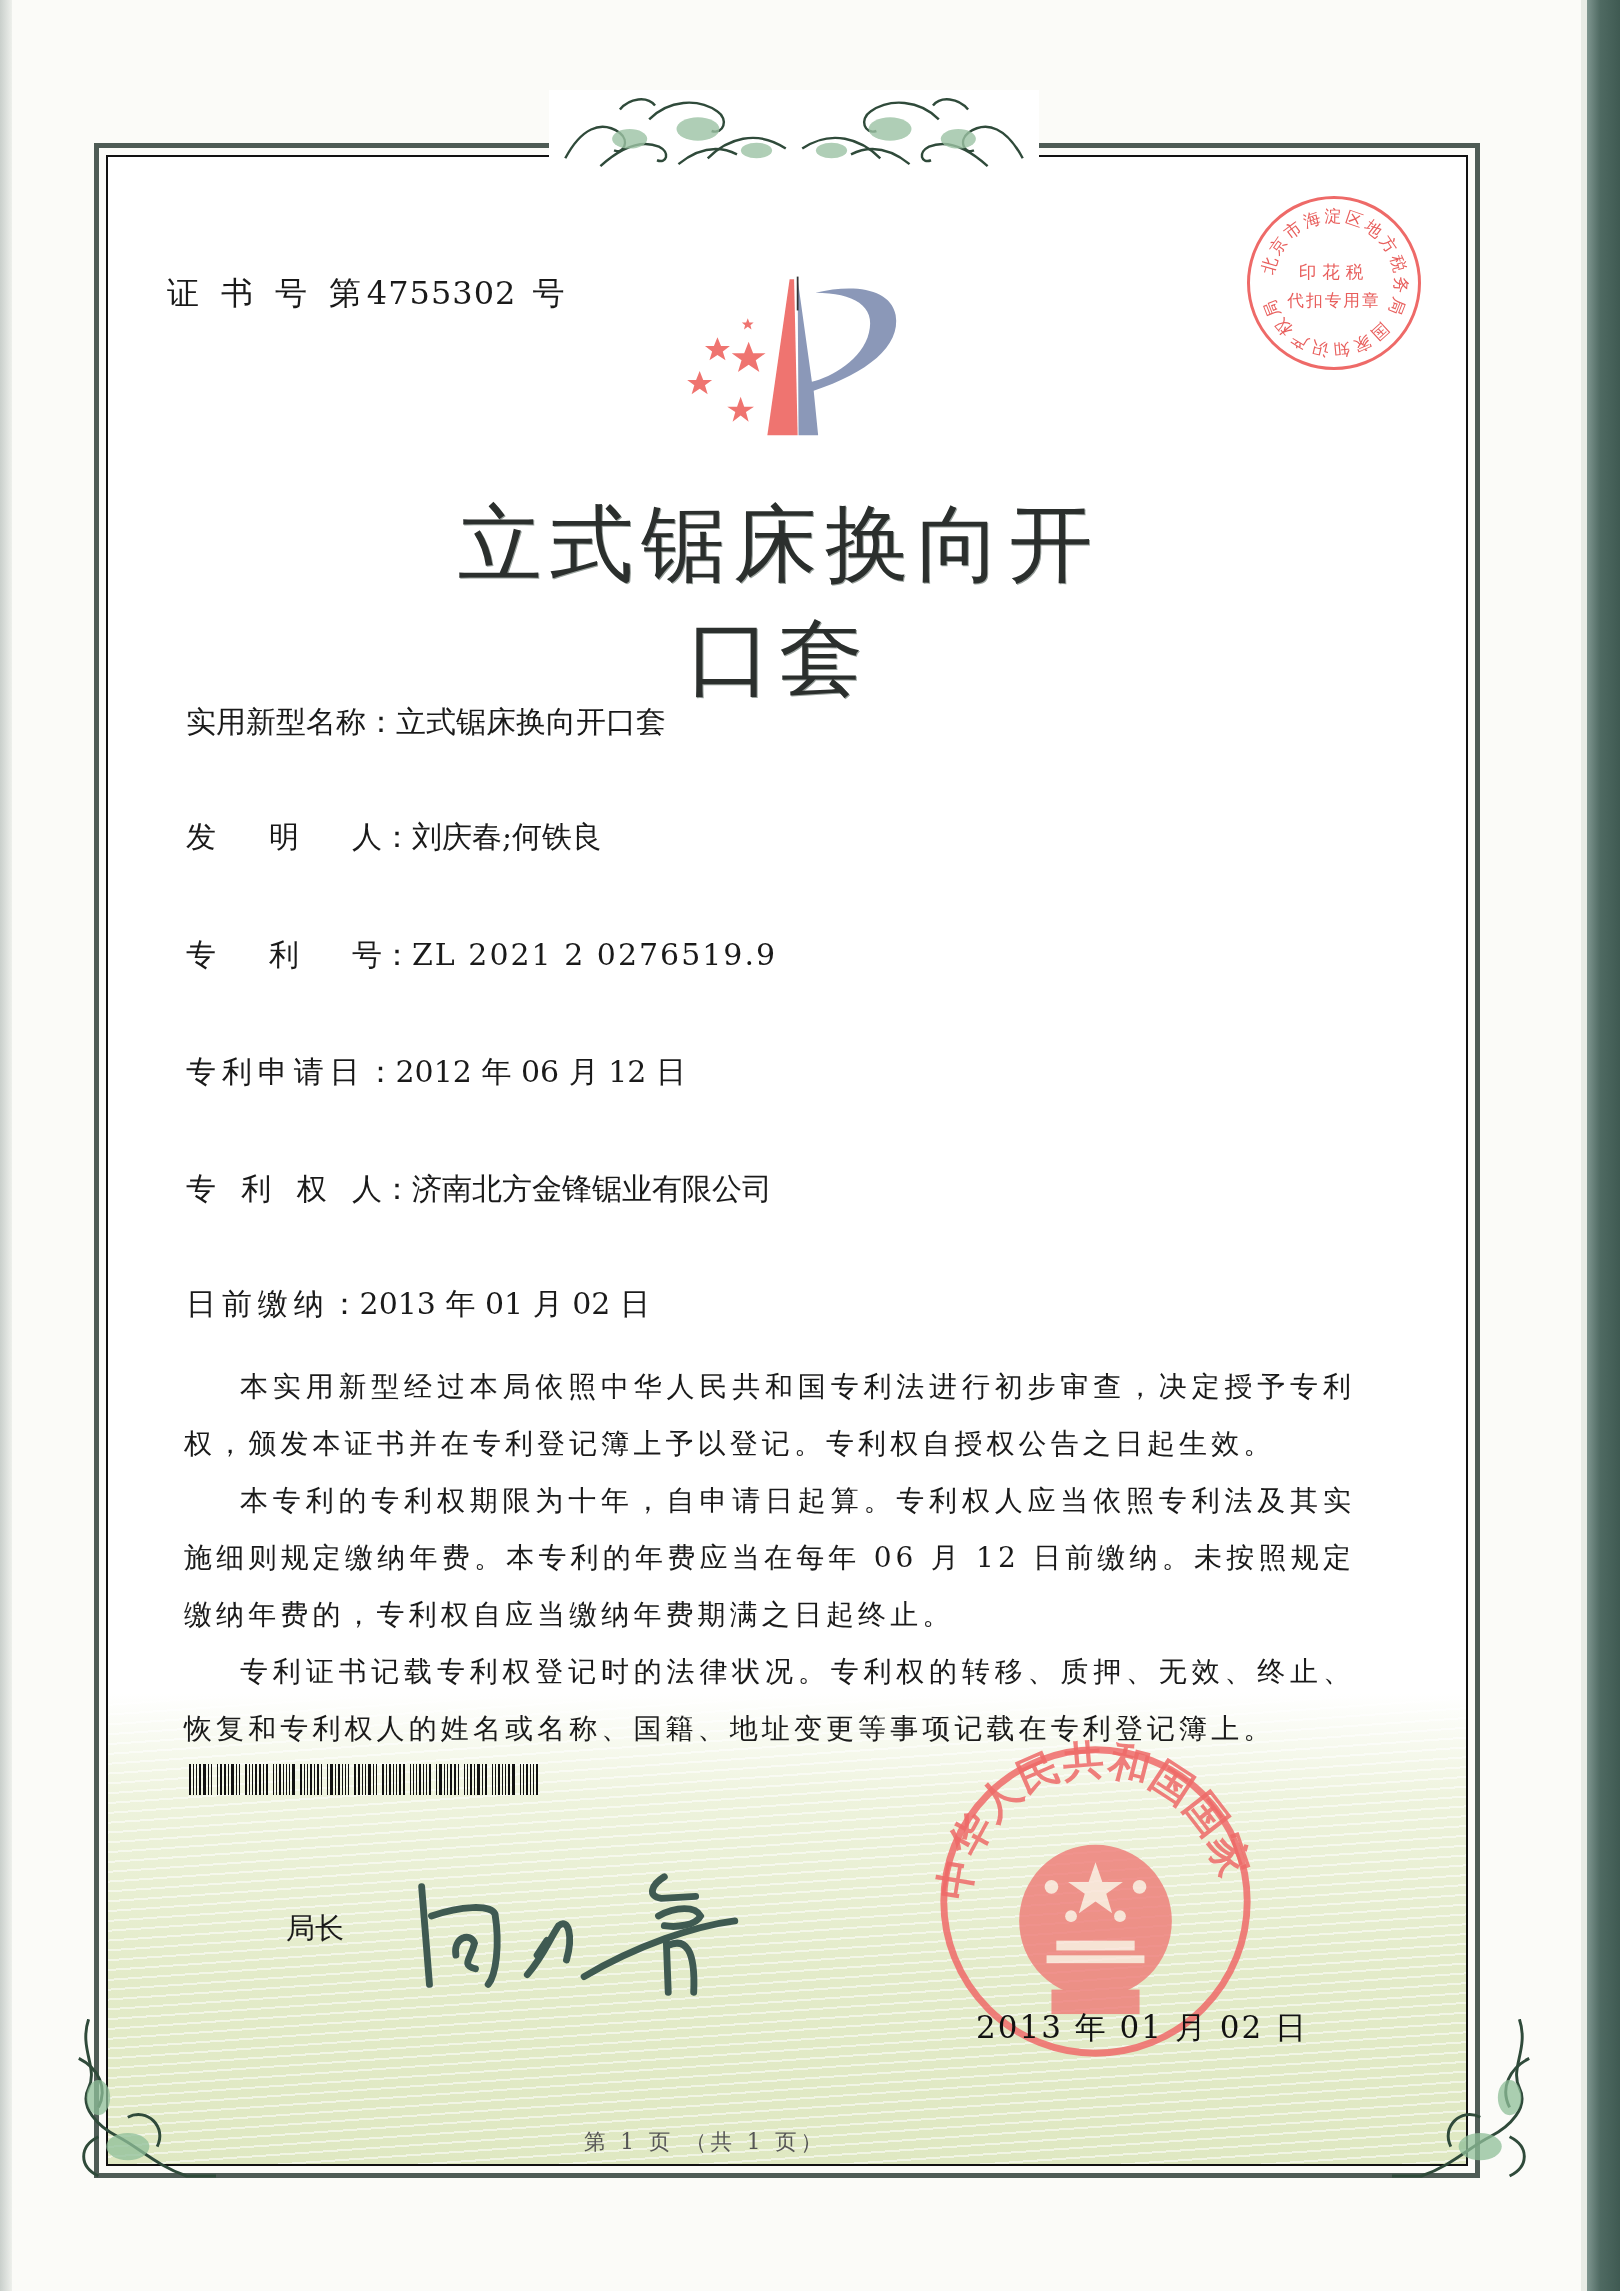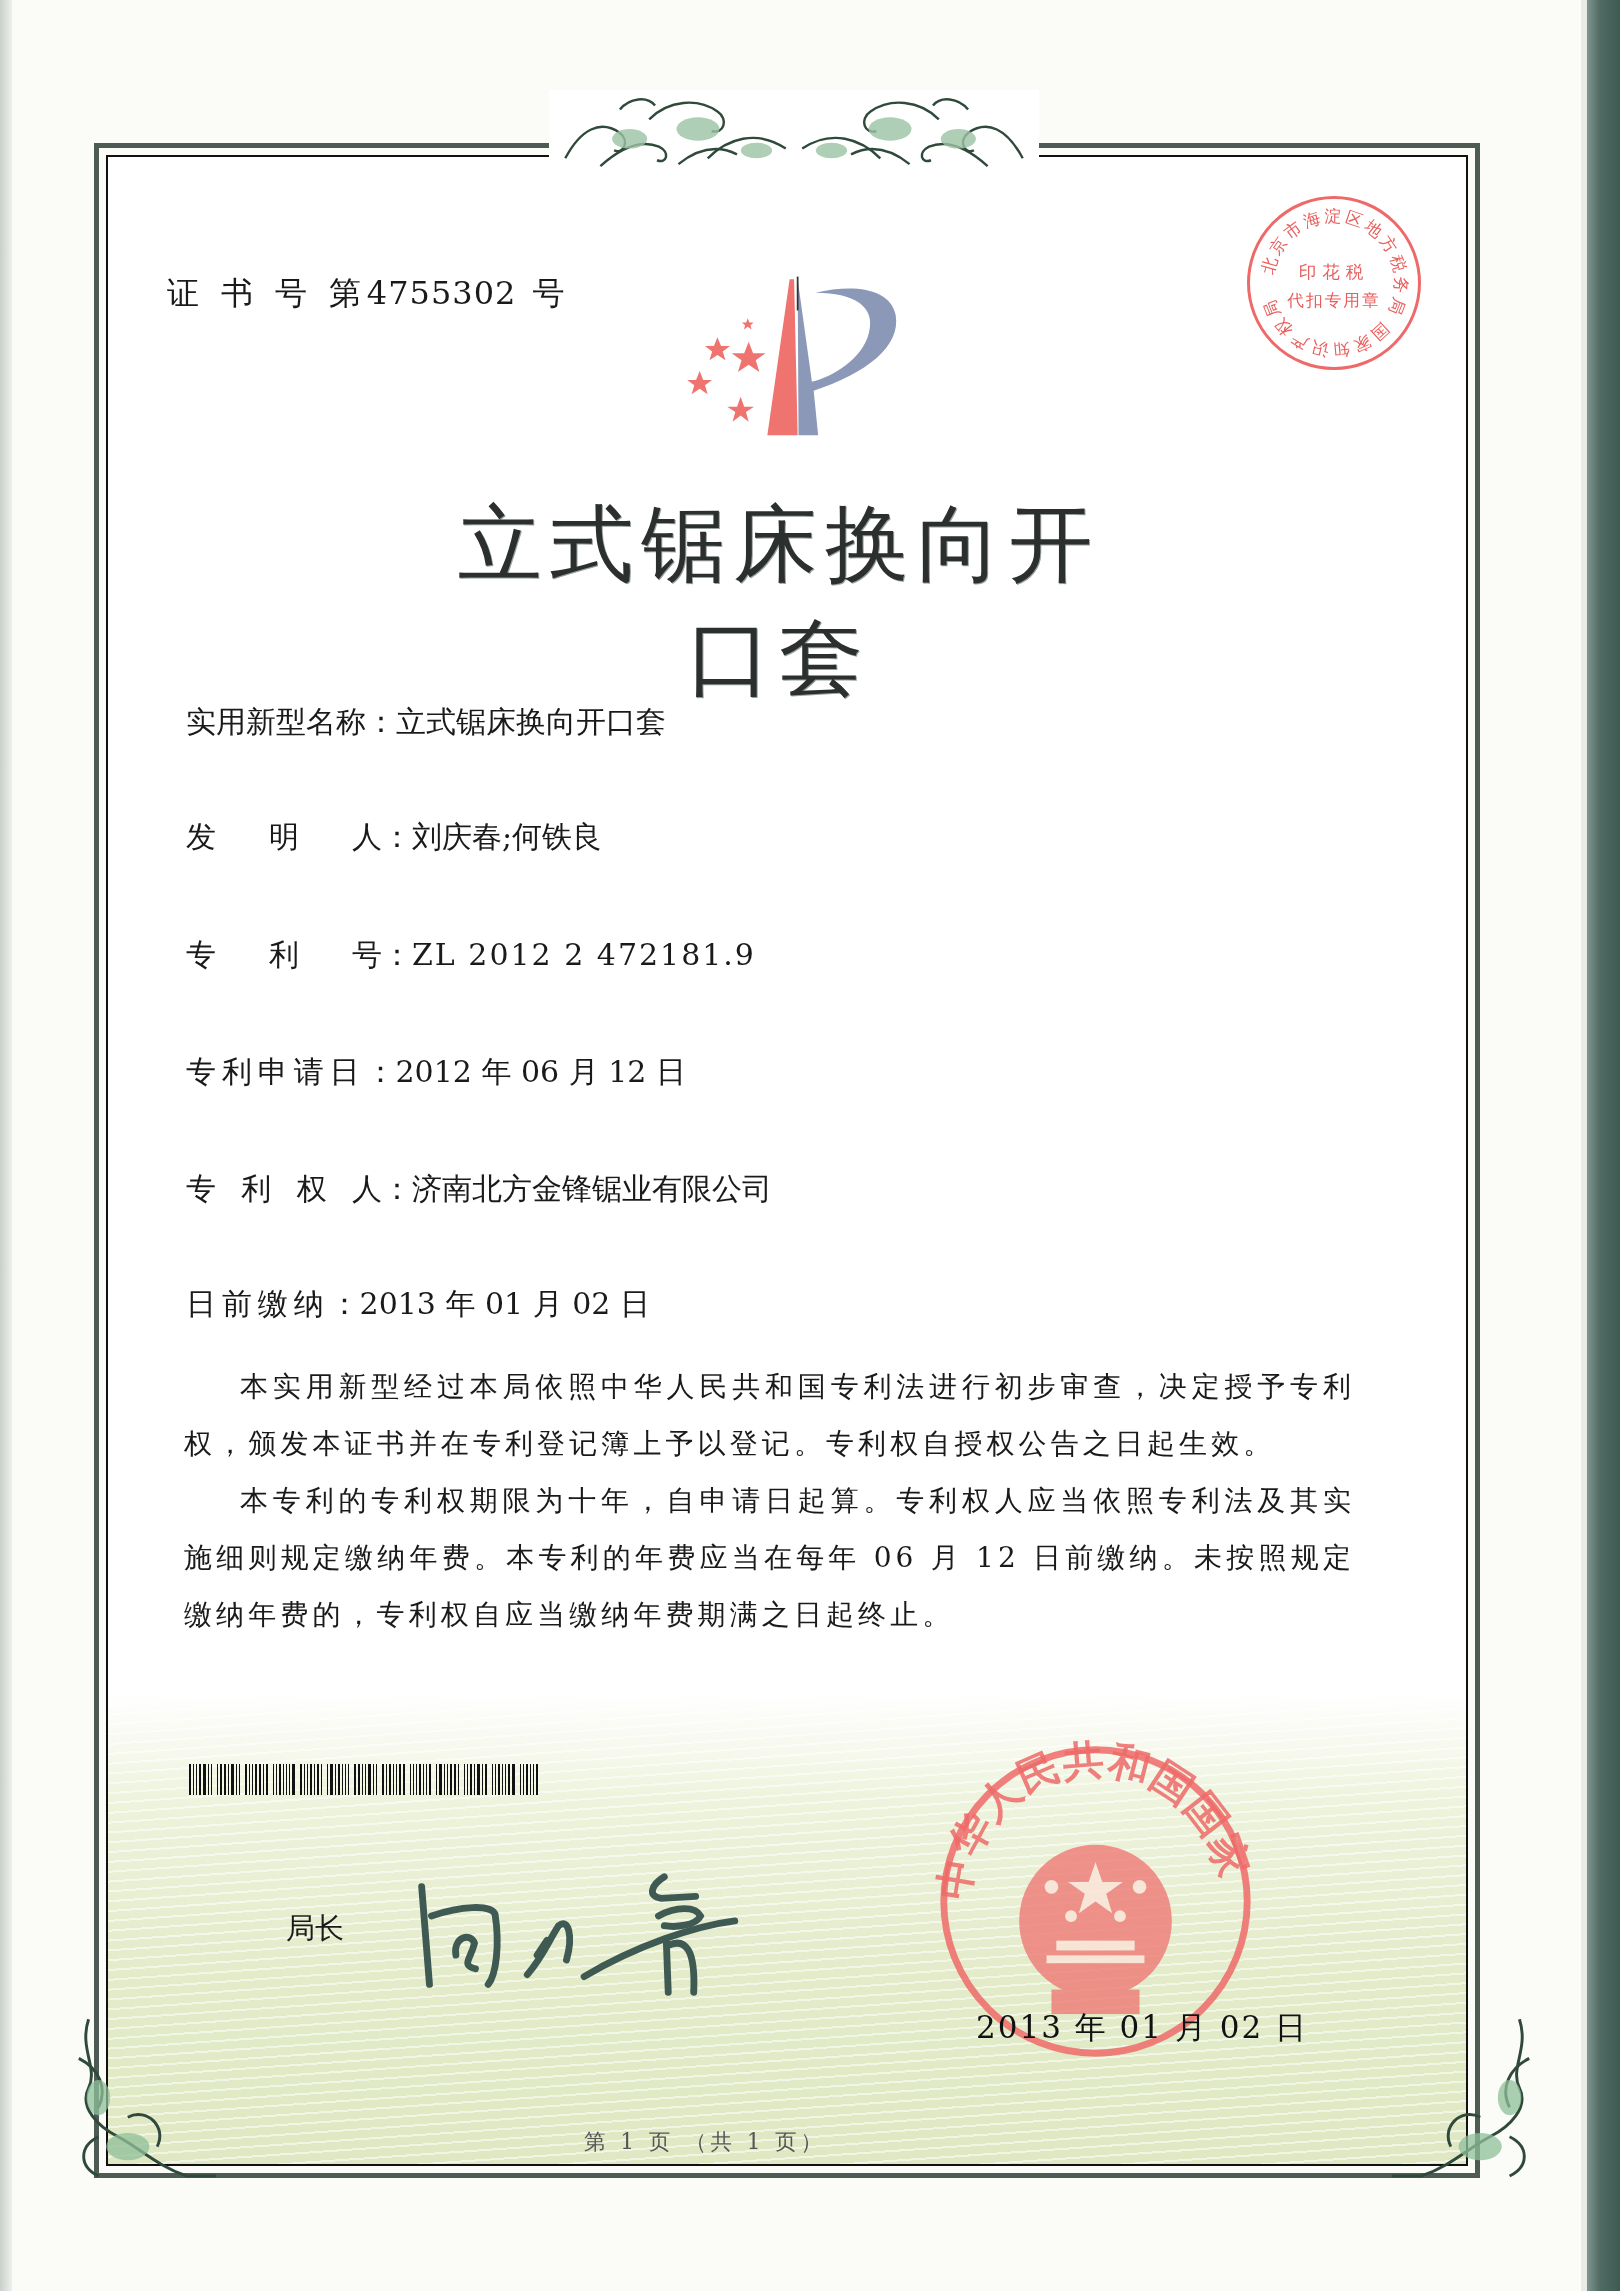--- a/index.html
+++ b/index.html
@@ -190,40 +190,41 @@
       <span>发</span>
       <span>明</span>
       <span>人</span>
     </span>：<span class="val">刘庆春;何铁良</span>
 </div>
 <div class="field f3">
   <span class="lbl lbl-wide">
       <span>专</span>
       <span>利</span>
       <span>号</span>
-    </span>：<span class="val" style="letter-spacing:2px">ZL 2012 2 472181.9</span>
+    </span>：<span class="val" style="letter-spacing:2px">ZL 2021 2 0276519.9</span>
 </div>
 <div class="field f4">
   <span class="lbl" style="letter-spacing:5.9px">专利申请日</span>：<span class="val">2012 年 06 月 12 日</span>
 </div>
 <div class="field f5">
   <span class="lbl lbl-wide">
       <span>专</span>
       <span>利</span>
       <span>权</span>
       <span>人</span>
     </span>：<span class="val">济南北方金锋锯业有限公司</span>
 </div>
 <div class="field f6">
   <span class="lbl" style="letter-spacing:5.9px">日前缴纳</span>：<span class="val">2013 年 01 月 02 日</span>
 </div>
 
 <div class="body-text">
   <p>本实用新型经过本局依照中华人民共和国专利法进行初步审查，决定授予专利权，颁发本证书并在专利登记簿上予以登记。专利权自授权公告之日起生效。</p>
   <p>本专利的专利权期限为十年，自申请日起算。专利权人应当依照专利法及其实施细则规定缴纳年费。本专利的年费应当在每年 06 月 12 日前缴纳。未按照规定缴纳年费的，专利权自应当缴纳年费期满之日起终止。</p>
+  <p>专利证书记载专利权登记时的法律状况。专利权的转移、质押、无效、终止、恢复和专利权人的姓名或名称、国籍、地址变更等事项记载在专利登记簿上。</p>
 </div>
 
 <div class="barcode" id="barcode">
     <span style="width: 2px; margin-right: 2px;"></span>
     <span style="width: 1px; margin-right: 2px;"></span>
     <span style="width: 1px; margin-right: 2px;"></span>
     <span style="width: 2px; margin-right: 2px;"></span>
     <span style="width: 2.9px; margin-right: 2px;"></span>
     <span style="width: 1px; margin-right: 2px;"></span>
     <span style="width: 1px; margin-right: 4.9px;"></span>

